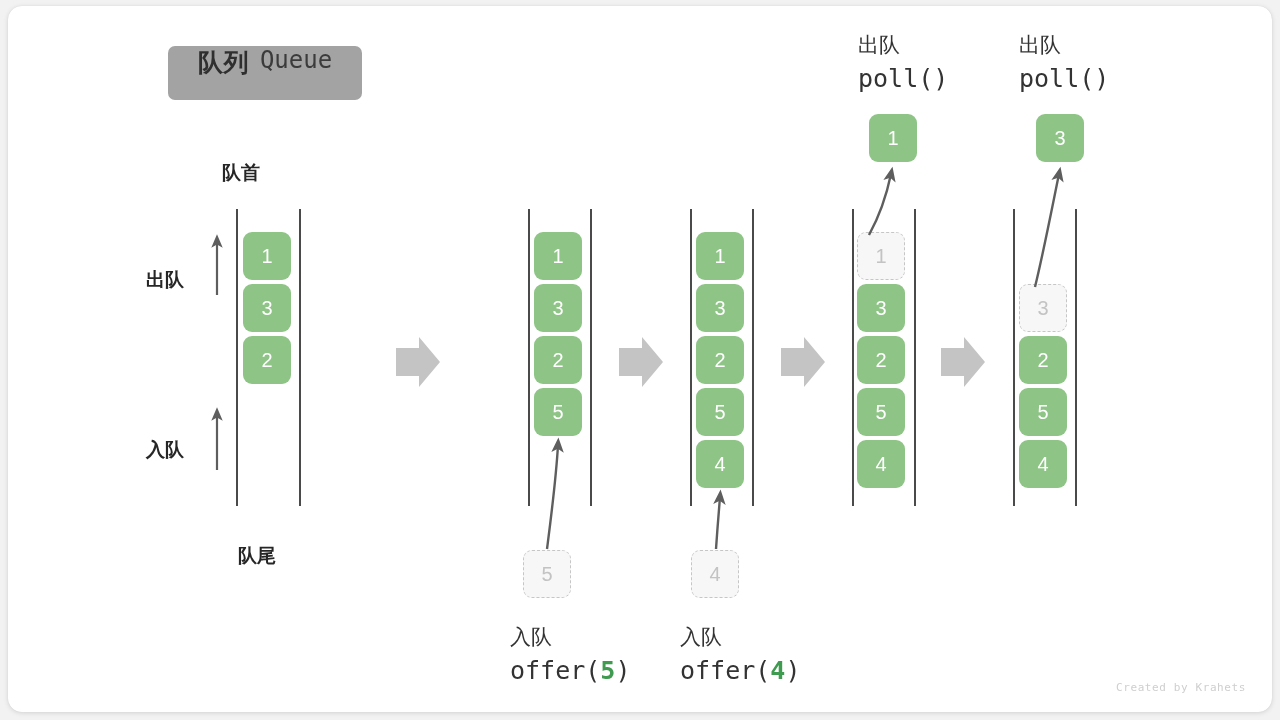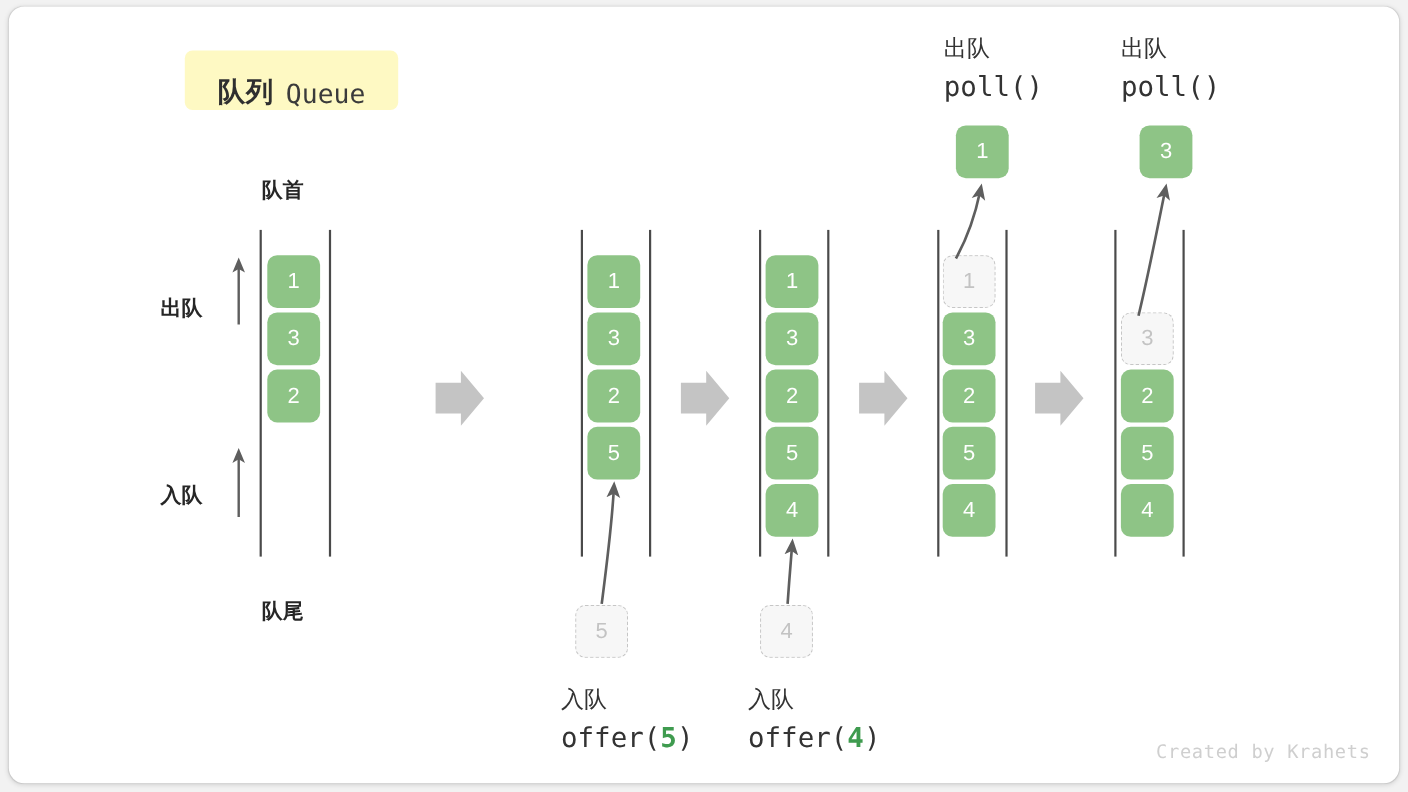--- a/index.html
+++ b/index.html
@@ -30,38 +30,37 @@
     box-shadow: 0 1px 5px rgba(0,0,0,0.13), 0 0 1px rgba(0,0,0,0.10);
   }
 
   
   .title-chip {
     position: absolute;
     left: 168px;
     top: 46px;
     width: 194px;
     height: 54px;
-    background: #fef9c3;
+    background: #a3a3a3;
     border-radius: 7px;
     display: flex;
-    align-items: flex-end;
+    align-items: flex-start;
     justify-content: center;
     gap: 11px;
   }
   .title-cn {
     font-size: 25px;
     font-weight: bold;
     color: #2f2f2f;
     letter-spacing: 0.5px;
   }
   .title-en {
     font-family: "DejaVu Sans Mono", "Liberation Mono", monospace;
     font-size: 24px;
     color: #3b3b3b;
-    margin-top: 15px;
   }
 
   
   .lbl-bold-cn {
     position: absolute;
     font-size: 19px;
     font-weight: bold;
     color: #262626;
     white-space: nowrap;
   }
@@ -124,37 +123,37 @@
     height: 720px;
     pointer-events: none;
   }
 
   
   .watermark {
     position: absolute;
     right: 34px;
     bottom: 26px;
     font-family: "DejaVu Sans Mono", "Liberation Mono", monospace;
-    font-size: 17px;
+    font-size: 11px;
     color: #cfcfcf;
     letter-spacing: 0.6px;
   }
 </style>
 </head>
 <body>
 
 <div id="canvas">
   <div class="card"></div>
 
   <div class="title-chip">
     <span class="title-cn">队列</span>
     <span class="title-en">Queue</span>
   </div>
 
-  <div class="lbl-bold-cn" style="left:238px; top:160px;">队首</div>
+  <div class="lbl-bold-cn" style="left:222px; top:160px;">队首</div>
   <div class="lbl-bold-cn" style="left:238px; top:543px;text-align:center;">队尾</div>
 
   <div class="lbl-bold-cn" style="left:146px; top:267px;">出队</div>
   <div class="lbl-bold-cn" style="left:146px; top:437px;">入队</div>
 
   <div class="op-head" style="left:510px; top:620px;">
     <span class="cn">入队</span>
     <span class="code"><span>offer(</span><span class="num">5</span><span>)</span></span>
   </div>
 

